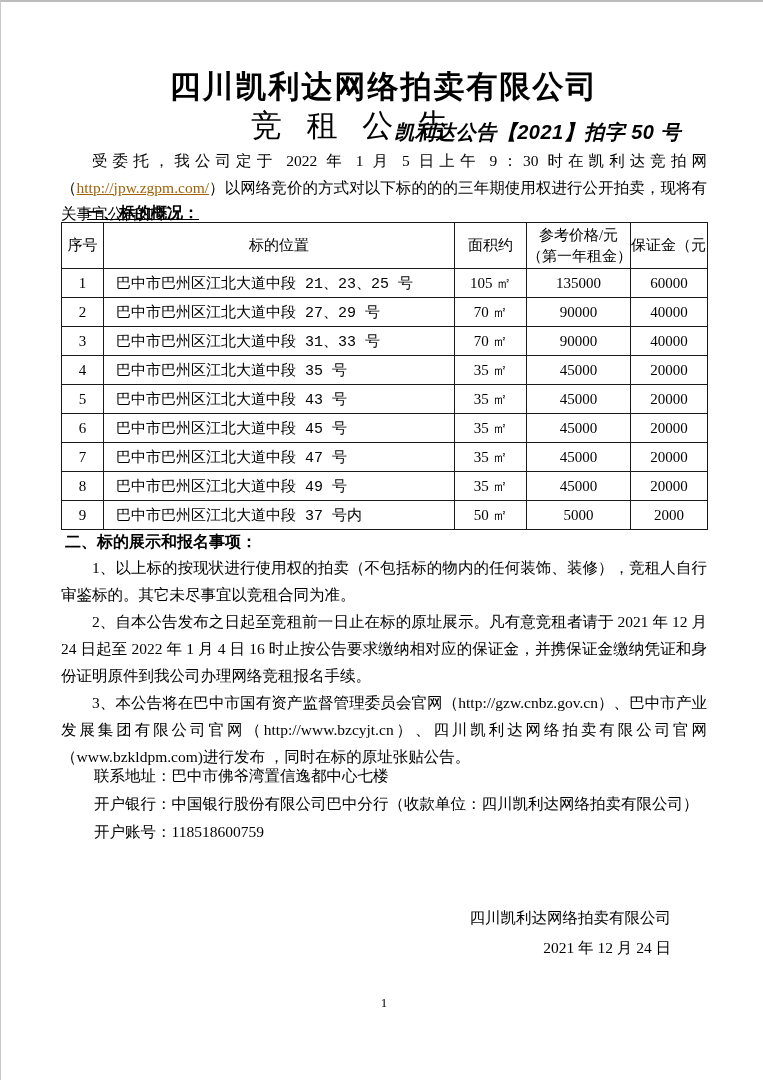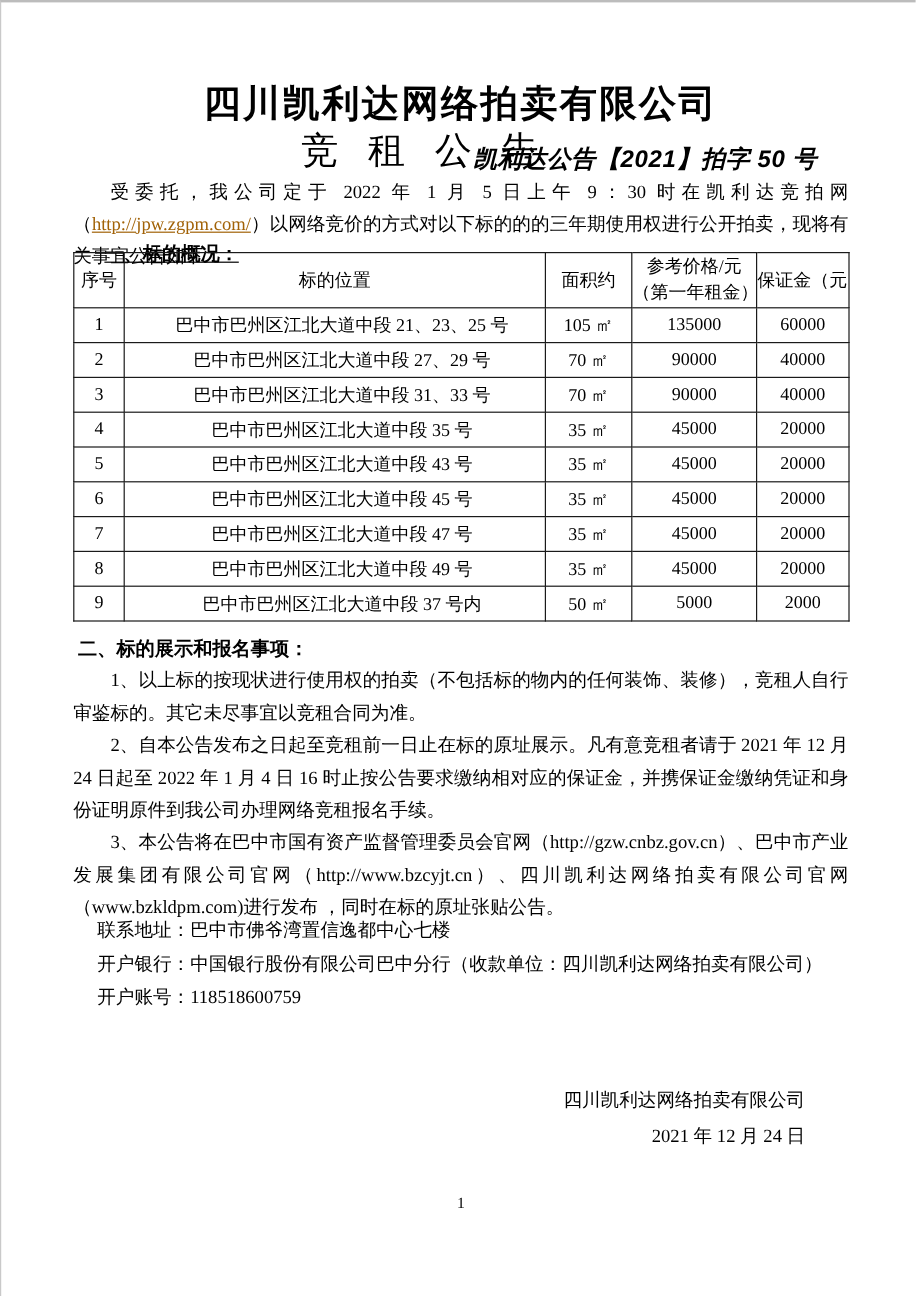--- a/index.html
+++ b/index.html
@@ -38,32 +38,32 @@
   .intro { top:146px; text-indent:31px; line-height:26.5px; }
   .intro a { color:#a16207; text-decoration:underline; }
 
   .section-heading {
     font-family:"Liberation Sans","DejaVu Sans",sans-serif;
     font-weight:700; font-size:16px; line-height:22px;
   }
   .s1-heading { top:200px; padding-left:26px;text-decoration:underline; }
   .s2-heading { top:529px; padding-left:4px; }
 
-  table.lots { top:208px; border-collapse:collapse; table-layout:fixed; width:646px; font-size:15px; }
+  table.lots { top:220px; border-collapse:collapse; table-layout:fixed; width:646px; font-size:15px; }
   table.lots th, table.lots td { border:1px solid #1a1a1a; font-weight:400; text-align:center; overflow:hidden; white-space:nowrap; }
   table.lots thead tr { height:46px; }
   table.lots tbody tr { height:29px; }
   table.lots .hdr-price div { line-height:21px; }
-  table.lots td.col1 { text-align:center; padding-left:12px; }
+  table.lots td.col1 { text-align:left; padding-left:12px;font-family:Liberation Mono, monospace; }
 
   .paragraphs { top:552px; }
   .paragraphs p { text-indent:31px; }
 
   .contact { top:760px; font-size:15.5px; line-height:28px; padding-left:20px; }
-  .contact .line { white-space:pre; }
+  .contact .line { white-space:pre;margin-left:13px; }
 
   .signature { top:901px; text-align:right; padding-right:36px; font-size:15.5px; line-height:30px; }
 
   .page-number { top:993px; text-align:center; font-size:13px; }
 </style>
 </head>
 <body>
 
 <div class="abs company-title">四川凯利达网络拍卖有限公司</div>
 

